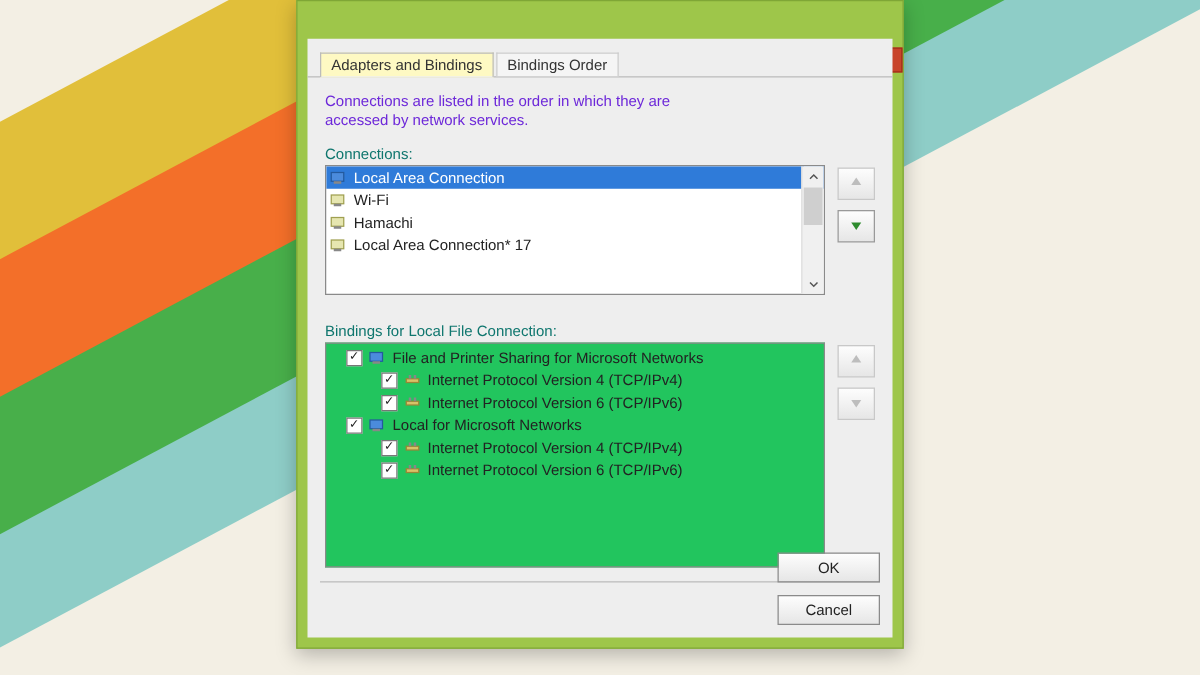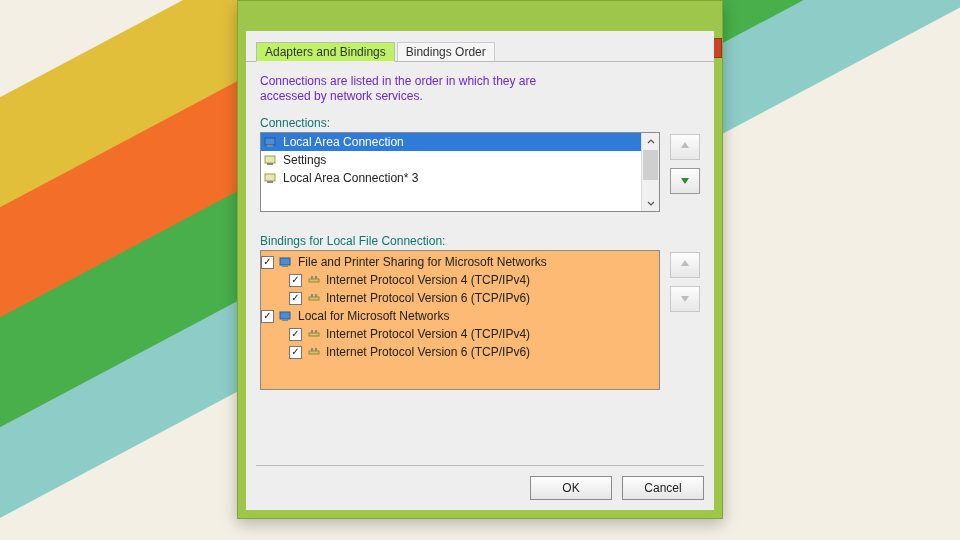--- a/index.html
+++ b/index.html
@@ -91,21 +91,21 @@
   .tab {
     padding: 2px 8px;
     font-size: 12px;
     color: #333;
     border: 1px solid #bbb;
     border-bottom: none;
     background: #eeeeee;
     position: relative;
   }
   .tab.active {
-    background: #bef264;
+    background: #fef9c3;
     border-bottom: 1px solid #eeeeee;
     margin-bottom: -1px;
     z-index: 2;
   }
   .tab:not(.active) {
     background: #f5f5f5;
     border-color:#ccc;
   }
 
   .tabpanel {
@@ -123,21 +123,21 @@
   }
 
   .row {
     display: flex;
     align-items: flex-start;
     gap: 10px;
   }
 
   .listbox {
     flex: 1;
-    height: 80px;
+    height: 104px;
     background: #fff;
     border: 1px solid #8a8a8a;
     box-sizing: border-box;
     position: relative;
     overflow: hidden;
     display:flex;
     flex-direction: column;
   }
   .listbox .items {
     flex:1;
@@ -202,25 +202,25 @@
     box-sizing:border-box;
   }
   .arrowbtn.disabled {
     color: #aaa;
     border-color:#c8c8c8;
   }
   .arrowbtn svg { width:12px; height:12px; }
 
   .treebox {
     flex:1;
-    height: 140px;
-    background: #fdba74;
+    height: 180px;
+    background: #22c55e;
     border: 1px solid #8a8a8a;
     box-sizing: border-box;
-    padding: 2px 0;
+    padding: 2px 16px;
     overflow:hidden;
   }
   .treeitem {
     display: flex;
     align-items: center;
     height: 18px;
     gap: 4px;
     color:#222;
   }
   .chk {
@@ -243,20 +243,21 @@
     display:inline-flex; align-items:center; justify-content:center;
   }
   .svc-icon svg, .proto-icon svg { width:14px; height:14px; }
 
   .footer {
     position:absolute;
     right:10px;
     bottom:10px;
     display:flex;
     gap:10px;
+    flex-direction:column;
   }
   .dlgbtn {
     width:82px;
     height:24px;
     border:1px solid #8a8a8a;
     background:linear-gradient(#fdfdfd,#e6e6e6);
     display:flex; align-items:center; justify-content:center;
     box-sizing:border-box;
     font-size:12px;
     color:#222;
@@ -313,30 +314,39 @@
               </span>
               <span>Local Area Connection</span>
             </div>
             <div class="listitem">
               <span class="nic-icon">
                 <svg viewBox="0 0 14 14">
                     <rect x="1" y="3" width="10" height="7" fill="#e6e6b0" stroke="#a0a050"></rect>
                     <rect x="3" y="10" width="6" height="2" fill="#888"></rect>
                   </svg>
               </span>
-              <span>Settings</span>
+              <span>Wi-Fi</span>
             </div>
             <div class="listitem">
               <span class="nic-icon">
                 <svg viewBox="0 0 14 14">
                     <rect x="1" y="3" width="10" height="7" fill="#e6e6b0" stroke="#a0a050"></rect>
                     <rect x="3" y="10" width="6" height="2" fill="#888"></rect>
                   </svg>
               </span>
-              <span>Local Area Connection* 3</span>
+              <span>Hamachi</span>
+            </div>
+            <div class="listitem">
+              <span class="nic-icon">
+                <svg viewBox="0 0 14 14">
+                    <rect x="1" y="3" width="10" height="7" fill="#e6e6b0" stroke="#a0a050"></rect>
+                    <rect x="3" y="10" width="6" height="2" fill="#888"></rect>
+                  </svg>
+              </span>
+              <span>Local Area Connection* 17</span>
             </div>
           </div>
           <div class="listScrollbar">
             <div class="sbBtn">
               <span><svg viewBox="0 0 8 8">
                     <path d="M1 5 L4 2 L7 5" fill="none" stroke="#555" stroke-width="1.2"></path>
                   </svg></span>
             </div>
             <div class="sbThumb"></div>
             <div style="flex:1"></div>

